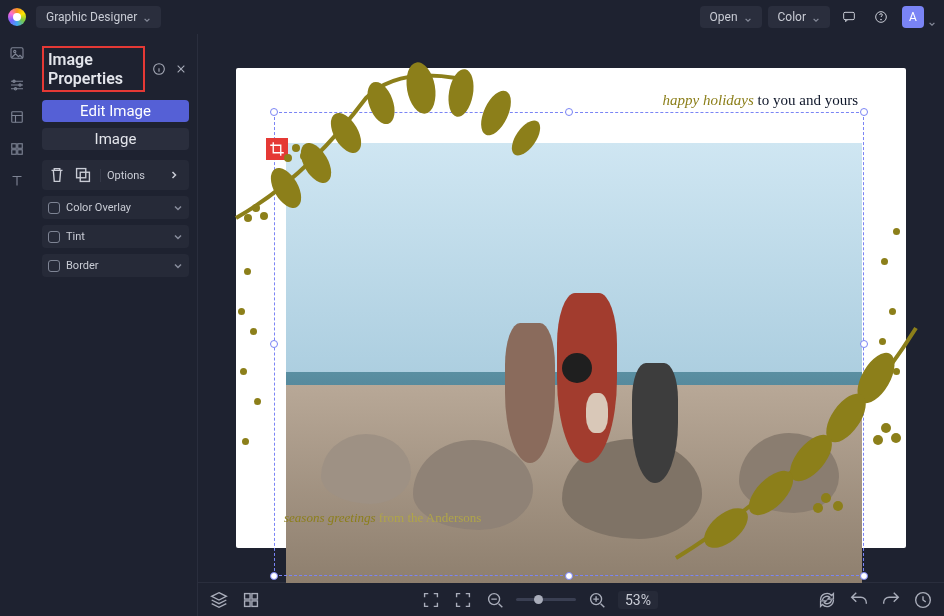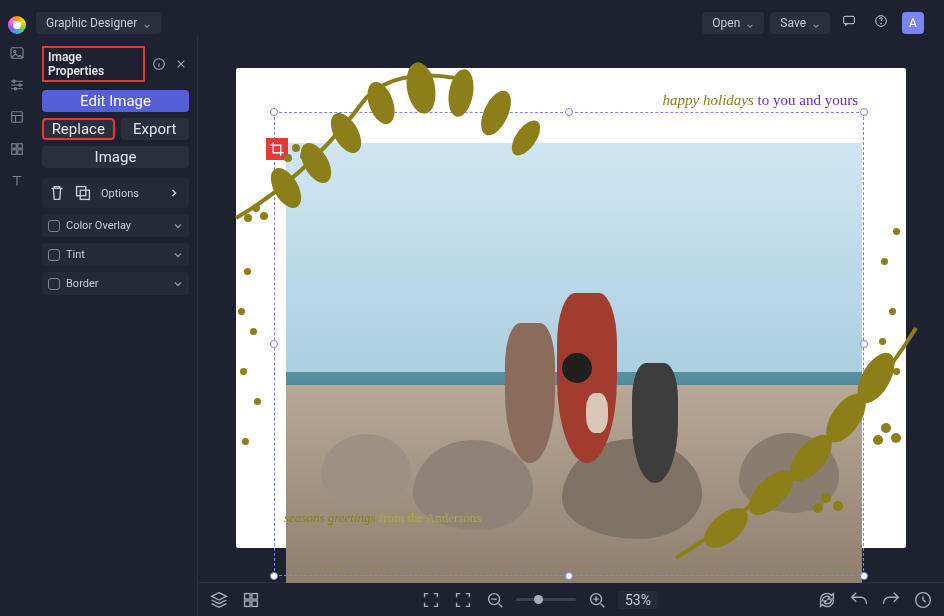--- a/index.html
+++ b/index.html
@@ -1,65 +1,65 @@
 <!DOCTYPE html>
 <html><head>
 <meta charset="utf-8">
 <style>
   * { box-sizing: border-box; margin: 0; padding: 0; }
   html, body { width: 944px; height: 616px; background: #1e2230; font-family: -apple-system, Segoe UI, Roboto, sans-serif; color: #c9ccd5; overflow: hidden; }
-  .topbar { height: 34px; background: #1e2230; display: flex; align-items: flex-end; padding: 0 8px; }
+  .topbar { height: 34px; background: #1e2230; display: flex; align-items: center; padding: 0 8px; }
   .logo { width: 18px; height: 18px; border-radius: 50%; margin-right: 10px; background: conic-gradient(#f7931e,#ffe600,#7ac943,#3fa9f5,#7b61ff,#ff6bd6,#f7931e); position: relative; }
   .logo::after { content:""; position:absolute; inset:5px; background:#fff; border-radius:50%; }
   .role-select { display:flex; align-items:center; gap:6px; background:#2a2e3d; border-radius:4px; padding:4px 10px; font-size:12px; cursor:pointer; }
   .flex { flex:1; }
   .top-btn { display:flex; align-items:center; gap:6px; background:#2a2e3d; border-radius:4px; padding:4px 10px; font-size:12px; cursor:pointer; margin-left:6px; }
   .top-icon { width:26px; height:26px; display:flex; align-items:center; justify-content:center; border-radius:4px; margin-left:6px; cursor:pointer; }
   .top-icon svg { width:16px; height:16px; stroke:#c9ccd5; fill:none; stroke-width:1.5; }
   .avatar { width:22px; height:22px; border-radius:4px; background:#7a84f5; color:#fff; display:flex; align-items:center; justify-content:center; font-size:12px; margin-left:8px; }
   .chev { width:8px; height:8px; display:inline-block; }
   .chev svg { stroke:#888d9c; fill:none; stroke-width:1.5; }
   .main { display:flex; height:582px; }
   .toolstrip { width:34px; background:#1e2230; display:flex; flex-direction:column; align-items:center; padding-top:10px; gap:14px; }
   .toolstrip .ts { width:18px; height:18px; cursor:pointer; }
   .toolstrip svg { stroke:#7e8494; fill:none; stroke-width:1.5; }
   .sidepanel { width:164px; background:#1e2230; border-right:1px solid #2a2e3d; padding:8px 8px; }
   .panel-header { display:flex; align-items:center; gap:6px; padding:4px 0 8px 0; }
-  .panel-title { font-size:12px; font-weight:600; color:#e3e5eb; flex:1; }
+  .panel-title { font-size:16px; font-weight:600; color:#e3e5eb; flex:1; }
   .panel-title.hl { border:2px solid #e53935; padding:2px 4px; }
   .hdr-icon { width:16px; height:16px; cursor:pointer; }
   .hdr-icon svg { stroke:#a9adba; fill:none; stroke-width:1.6; }
   .btn { width:100%; height:22px; border-radius:4px; font-size:15px; display:flex; align-items:center; justify-content:center; cursor:pointer; }
   .btn.primary { background:#5560d6; color:#fff; }
   .btn.secondary { background:#2a2e3d; color:#e3e5eb; }
   .btn-row { display:flex; gap:6px; margin-top:6px; }
   .btn-row .btn { flex:1; }
   .btn.hl { border:2px solid #e53935; }
   .mtop6 { margin-top:6px; }
   .tool-row { display:flex; align-items:center; gap:4px; margin-top:10px; background:#262a38; border-radius:4px; padding:4px; }
   .tool-row .sq { width:22px; height:22px; display:flex; align-items:center; justify-content:center; cursor:pointer; }
   .tool-row svg { stroke:#c9ccd5; fill:none; stroke-width:1.5; }
-  .tool-row .opt { font-size:11px; flex:1; text-align:left; padding-left:0; border-left:1px solid #353948; margin-left:2px; cursor:pointer; }
+  .tool-row .opt { font-size:11px; flex:1; text-align:left; padding-left:6px; border-left:1px solid #353948; margin-left:2px; cursor:pointer; }
   .acc { display:flex; align-items:center; background:#262a38; border-radius:4px; padding:5px 6px; margin-top:6px; font-size:11px; cursor:pointer; }
   .acc .chk { width:12px; height:12px; border:1.5px solid #7e8494; border-radius:3px; margin-right:6px; }
   .acc .lbl { flex:1; }
   .acc svg { stroke:#888d9c; fill:none; stroke-width:1.5; }
   .canvas-area { flex:1; background:#1e2230; display:flex; flex-direction:column; }
   .stage { flex:1; display:flex; align-items:center; justify-content:center; position:relative; }
   .card { width:670px; height:480px; background:#fff; position:relative; border-radius:2px; }
   .photo-wrap { position:absolute; left:50px; top:75px; width:576px; height:440px; }
   .photo { position:absolute; inset:0; width:100%; height:100%; overflow:hidden; }
   .photo .sky { position:absolute; left:0; top:0; right:0; height:58%; background:linear-gradient(#cfe6f2,#a9ccde); }
   .photo .sea { position:absolute; left:0; top:52%; right:0; height:10%; background:linear-gradient(#5a8fa2,#4e7e91); }
   .photo .rocks { position:absolute; left:0; bottom:0; right:0; height:45%; background:linear-gradient(#b8a897,#8e7f6e); }
   .rock { position:absolute; background:#a2968a; border-radius:50% 50% 45% 55% / 60% 55% 45% 40%; }
   .person { position:absolute; bottom:120px; border-radius:30% 30% 50% 50%; }
   .card-head { position:absolute; top:24px; right:48px; font-family:Georgia,serif; font-size:15px; color:#8c7f1a; }
   .card-head .it { font-style:italic; }
-  .card-head .lt { color:#6d28d9; }
+  .card-head .lt { color:#0f172a; }
   .card-foot { position:absolute; left:48px; bottom:22px; font-family:Georgia,serif; font-size:13px; color:#8c7f1a; }
   .card-foot .it { font-style:italic; }
   .card-foot .lt { color:#b0a549; }
   .sel { position:absolute; border:1px dashed #7a84f5; }
   .handle { position:absolute; width:8px; height:8px; border:1px solid #7a84f5; background:#fff; border-radius:50%; }
   .footer { height:34px; background:#1e2230; border-top:1px solid #2a2e3d; display:flex; align-items:center; padding:0 10px; gap:10px; }
   .footer .fi { width:22px; height:22px; display:flex; align-items:center; justify-content:center; cursor:pointer; }
   .footer svg { stroke:#a9adba; fill:none; stroke-width:1.5; }
   .footer .sep { flex:1; }
   .zoom-slider { width:60px; height:3px; background:#3a3f52; border-radius:2px; position:relative; }
@@ -82,21 +82,21 @@
         </svg></span>
   </div>
   <div class="flex"></div>
   <div class="top-btn">
     <span>Open</span>
     <span class="chev"><svg viewBox="0 0 10 10">
           <path d="M2 3.5 5 6.5 8 3.5"></path>
         </svg></span>
   </div>
   <div class="top-btn">
-    <span>Save</span>
+    <span>Color</span>
     <span class="chev"><svg viewBox="0 0 10 10">
           <path d="M2 3.5 5 6.5 8 3.5"></path>
         </svg></span>
   </div>
   <div class="top-icon">
       <svg viewBox="0 0 24 24">
         <rect x="4" y="5" width="16" height="11" rx="2"></rect>
         <path d="M10 16l-3 3v-3"></path>
       </svg>
     </div>
@@ -148,24 +148,20 @@
       <span class="panel-title hl">Image Properties</span>
       <span class="hdr-icon"><svg viewBox="0 0 24 24">
             <circle cx="12" cy="12" r="8"></circle>
             <path d="M12 8h.01M12 11v5"></path>
           </svg></span>
       <span class="hdr-icon"><svg viewBox="0 0 24 24">
             <path d="M7 7l10 10M17 7l-10 10"></path>
           </svg></span>
     </div>
     <div class="btn primary">Edit Image</div>
-    <div class="btn-row">
-      <div class="btn secondary hl">Replace</div>
-      <div class="btn secondary">Export</div>
-    </div>
     <div class="btn secondary mtop6">Image</div>
 
     <div class="tool-row">
       <div class="sq">
           <svg viewBox="0 0 24 24">
             <path d="M6 7h12M9 7V5h6v2M8 7l1 12h6l1-12"></path>
           </svg>
         </div>
       <div class="sq">
           <svg viewBox="0 0 24 24">

